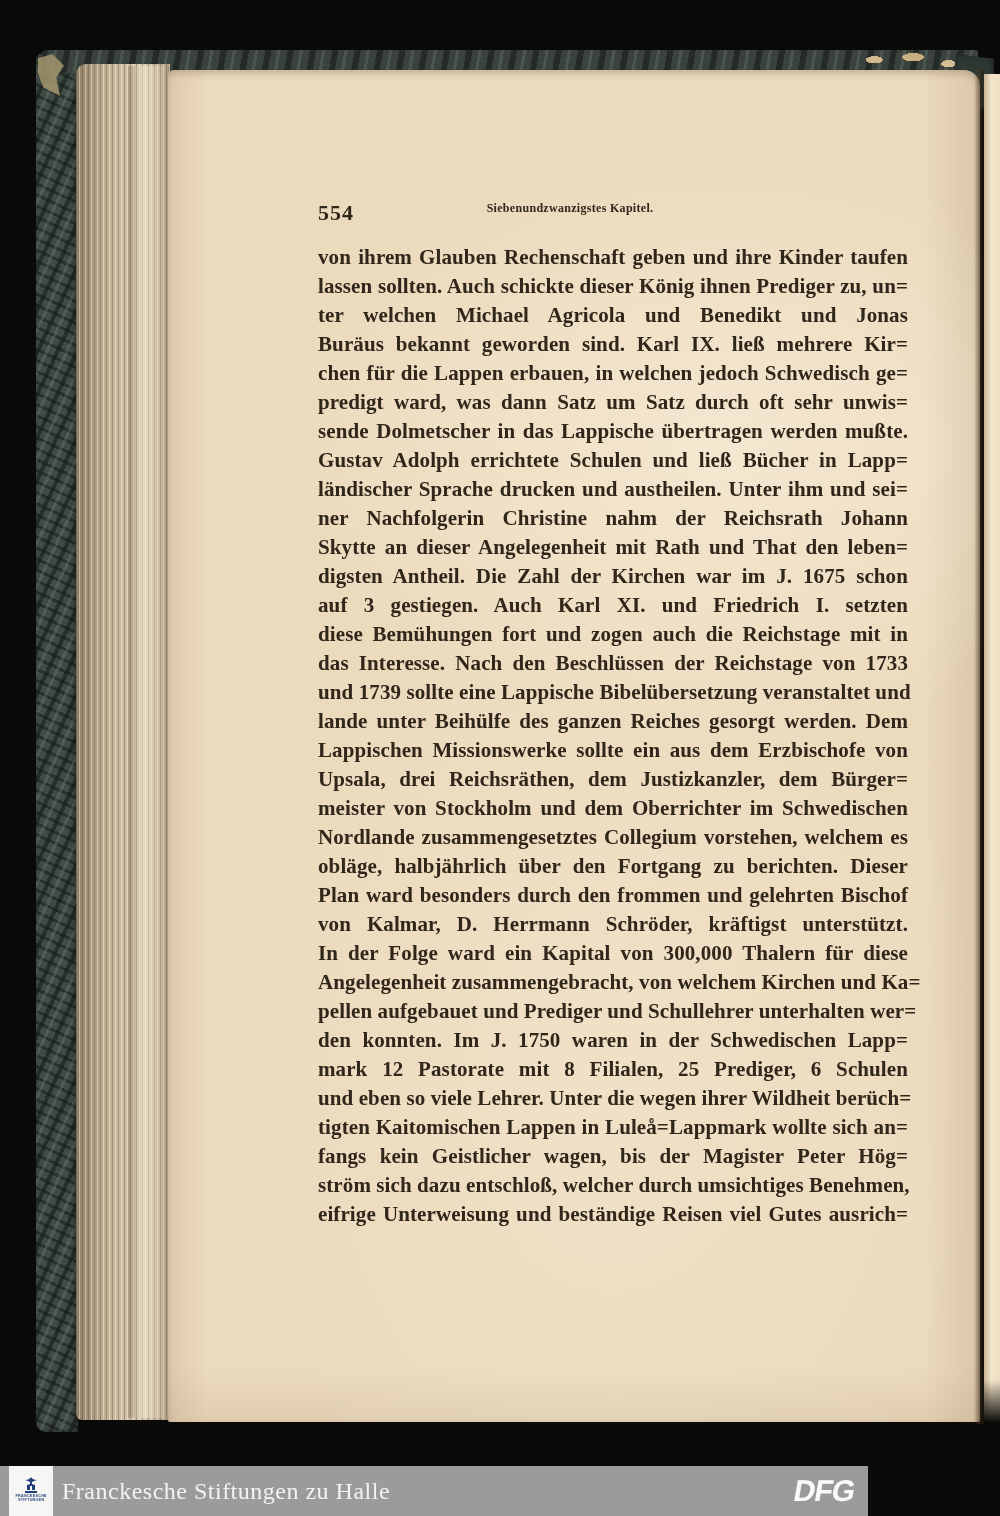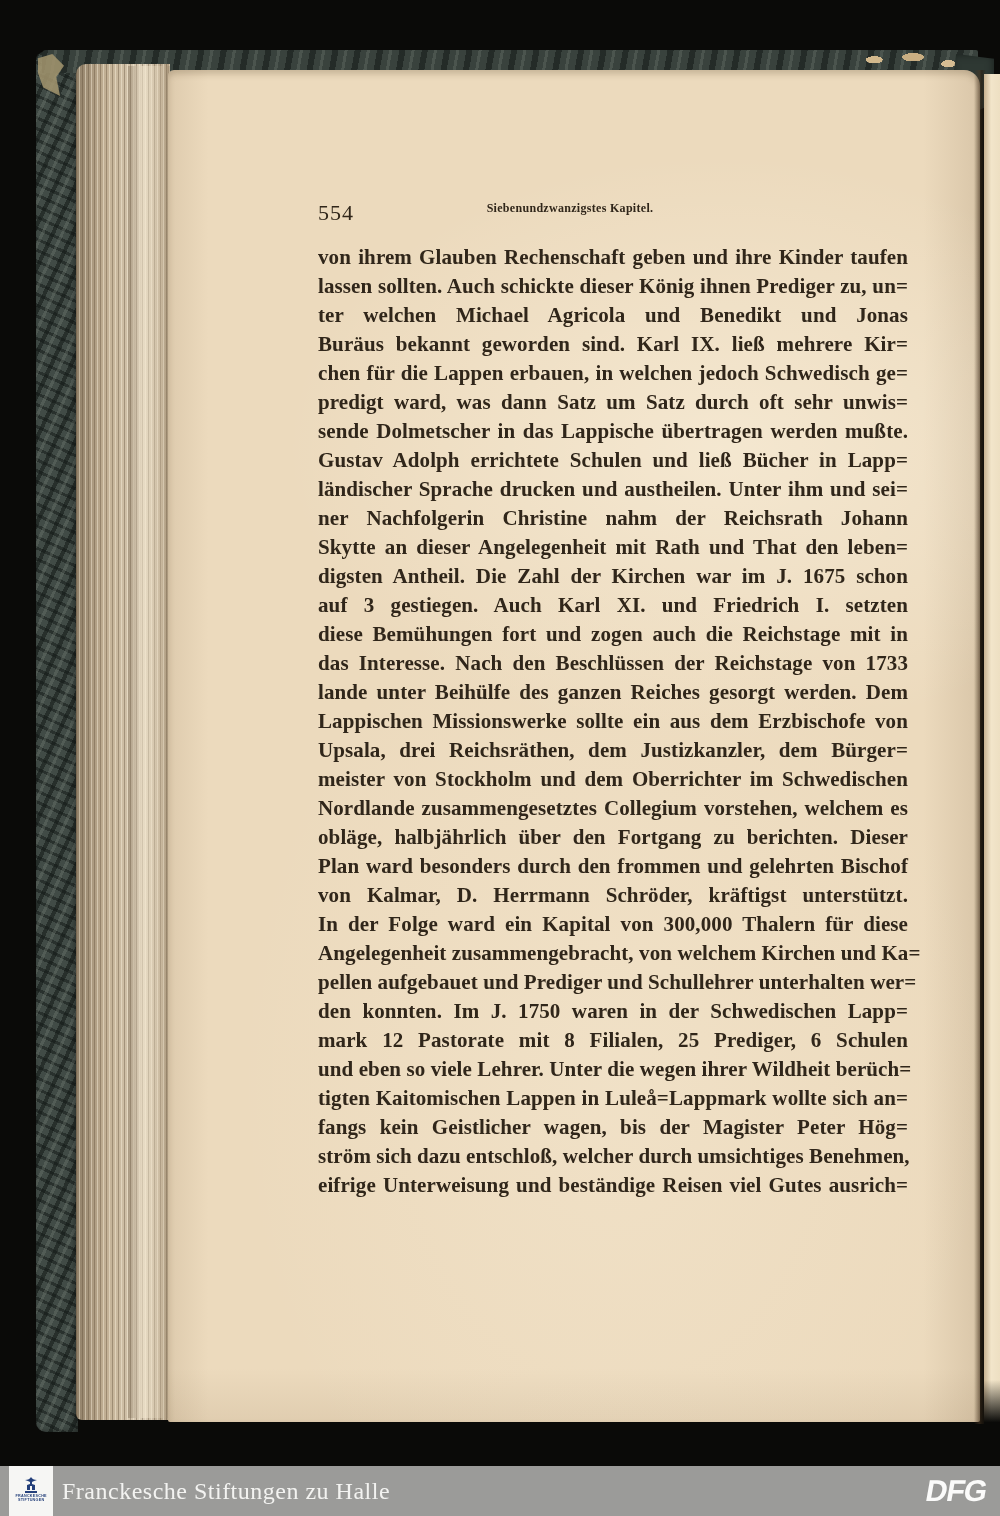--- a/index.html
+++ b/index.html
@@ -85,35 +85,35 @@
   
   .text-area{
     position:absolute;left:150px;top:128px;width:590px;
     color:#30261a;
     font-family:"Liberation Serif","DejaVu Serif",serif;
     font-weight:700;
   }
   .page-header{position:relative;height:30px;}
   .page-number{
     position:absolute;left:0;top:2px;
-    font-size:22px;font-weight:400;letter-spacing:1px;
+    font-size:22px;font-weight:700;letter-spacing:1px;
   }
   .chapter-title{
     position:absolute;left:252px;top:3px;transform:translateX(-50%);
     font-size:12px;white-space:nowrap;letter-spacing:.3px;
   }
   .body-text{margin-top:15px;}
   .text-line{
     height:29px;line-height:29px;font-size:21px;
     text-align:justify;text-align-last:justify;
     white-space:nowrap;letter-spacing:.1px;
   }
   
   .footer-bar{
-    position:absolute;left:0;top:1466px;width:1000px;height:50px;
+    position:absolute;left:0;top:1466px;width:868px;height:50px;
     background:#9b9b99;
   }
   .logo-box{
     position:absolute;left:9px;top:0;width:44px;height:50px;
     background:#f6f6f4;
     display:flex;flex-direction:column;align-items:center;justify-content:center;
   }
   .logo-glyph{width:20px;height:18px;display:block;}
   .logo-text{
     color:#233f7a;font-family:"Liberation Sans",sans-serif;font-weight:700;
@@ -161,20 +161,21 @@
           <div class="text-line">predigt ward, was dann Satz um Satz durch oft sehr unwis=</div>
           <div class="text-line">sende Dolmetscher in das Lappische übertragen werden mußte.</div>
           <div class="text-line">Gustav Adolph errichtete Schulen und ließ Bücher in Lapp=</div>
           <div class="text-line">ländischer Sprache drucken und austheilen.  Unter ihm und sei=</div>
           <div class="text-line">ner Nachfolgerin Christine nahm der Reichsrath Johann</div>
           <div class="text-line">Skytte an dieser Angelegenheit mit Rath und That den leben=</div>
           <div class="text-line">digsten Antheil.  Die Zahl der Kirchen war im J. 1675 schon</div>
           <div class="text-line">auf 3 gestiegen.  Auch Karl XI. und Friedrich I. setzten</div>
           <div class="text-line">diese Bemühungen fort und zogen auch die Reichstage mit in</div>
           <div class="text-line">das Interesse.  Nach den Beschlüssen der Reichstage von 1733</div>
+          <div class="text-line">und 1739 sollte eine Lappische Bibelübersetzung veranstaltet und</div>
           <div class="text-line">lande unter Beihülfe des ganzen Reiches gesorgt werden.  Dem</div>
           <div class="text-line">Lappischen Missionswerke sollte ein aus dem Erzbischofe von</div>
           <div class="text-line">Upsala, drei Reichsräthen, dem Justizkanzler, dem Bürger=</div>
           <div class="text-line">meister von Stockholm und dem Oberrichter im Schwedischen</div>
           <div class="text-line">Nordlande zusammengesetztes Collegium vorstehen,  welchem es</div>
           <div class="text-line">obläge,  halbjährlich über den Fortgang zu berichten.  Dieser</div>
           <div class="text-line">Plan ward besonders durch den frommen und gelehrten Bischof</div>
           <div class="text-line">von Kalmar, D. Herrmann Schröder, kräftigst unterstützt.</div>
           <div class="text-line">In der Folge ward ein Kapital von 300,000 Thalern für diese</div>
           <div class="text-line">Angelegenheit zusammengebracht, von welchem Kirchen und Ka=</div>

